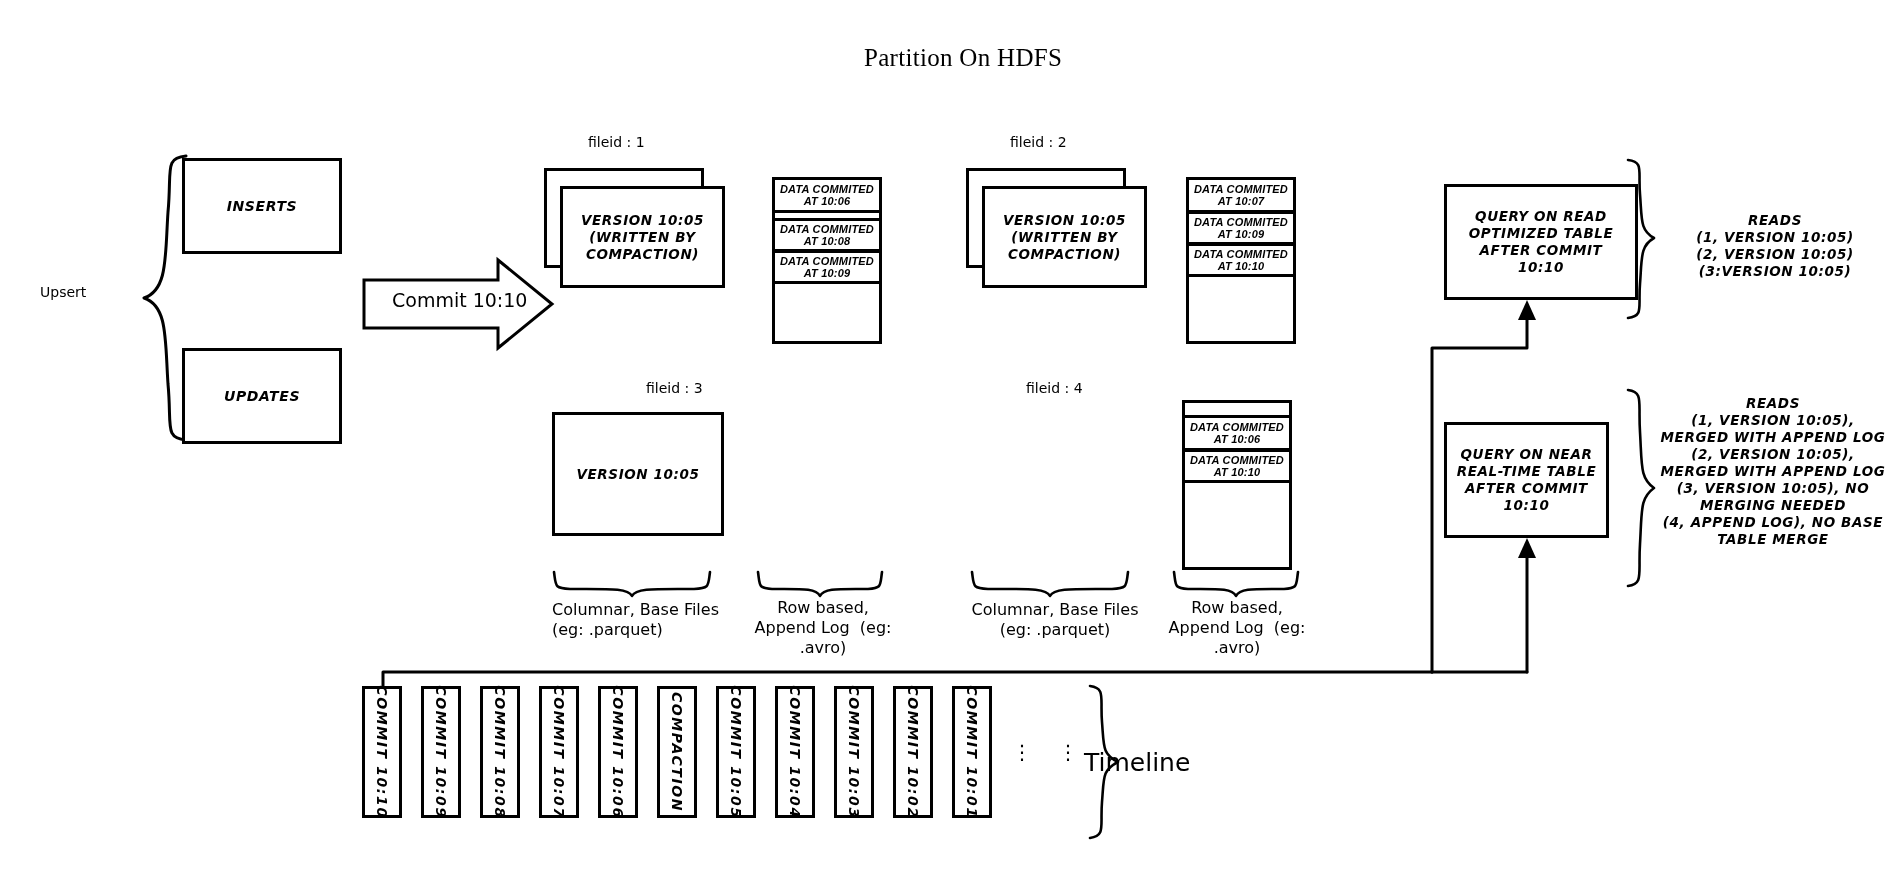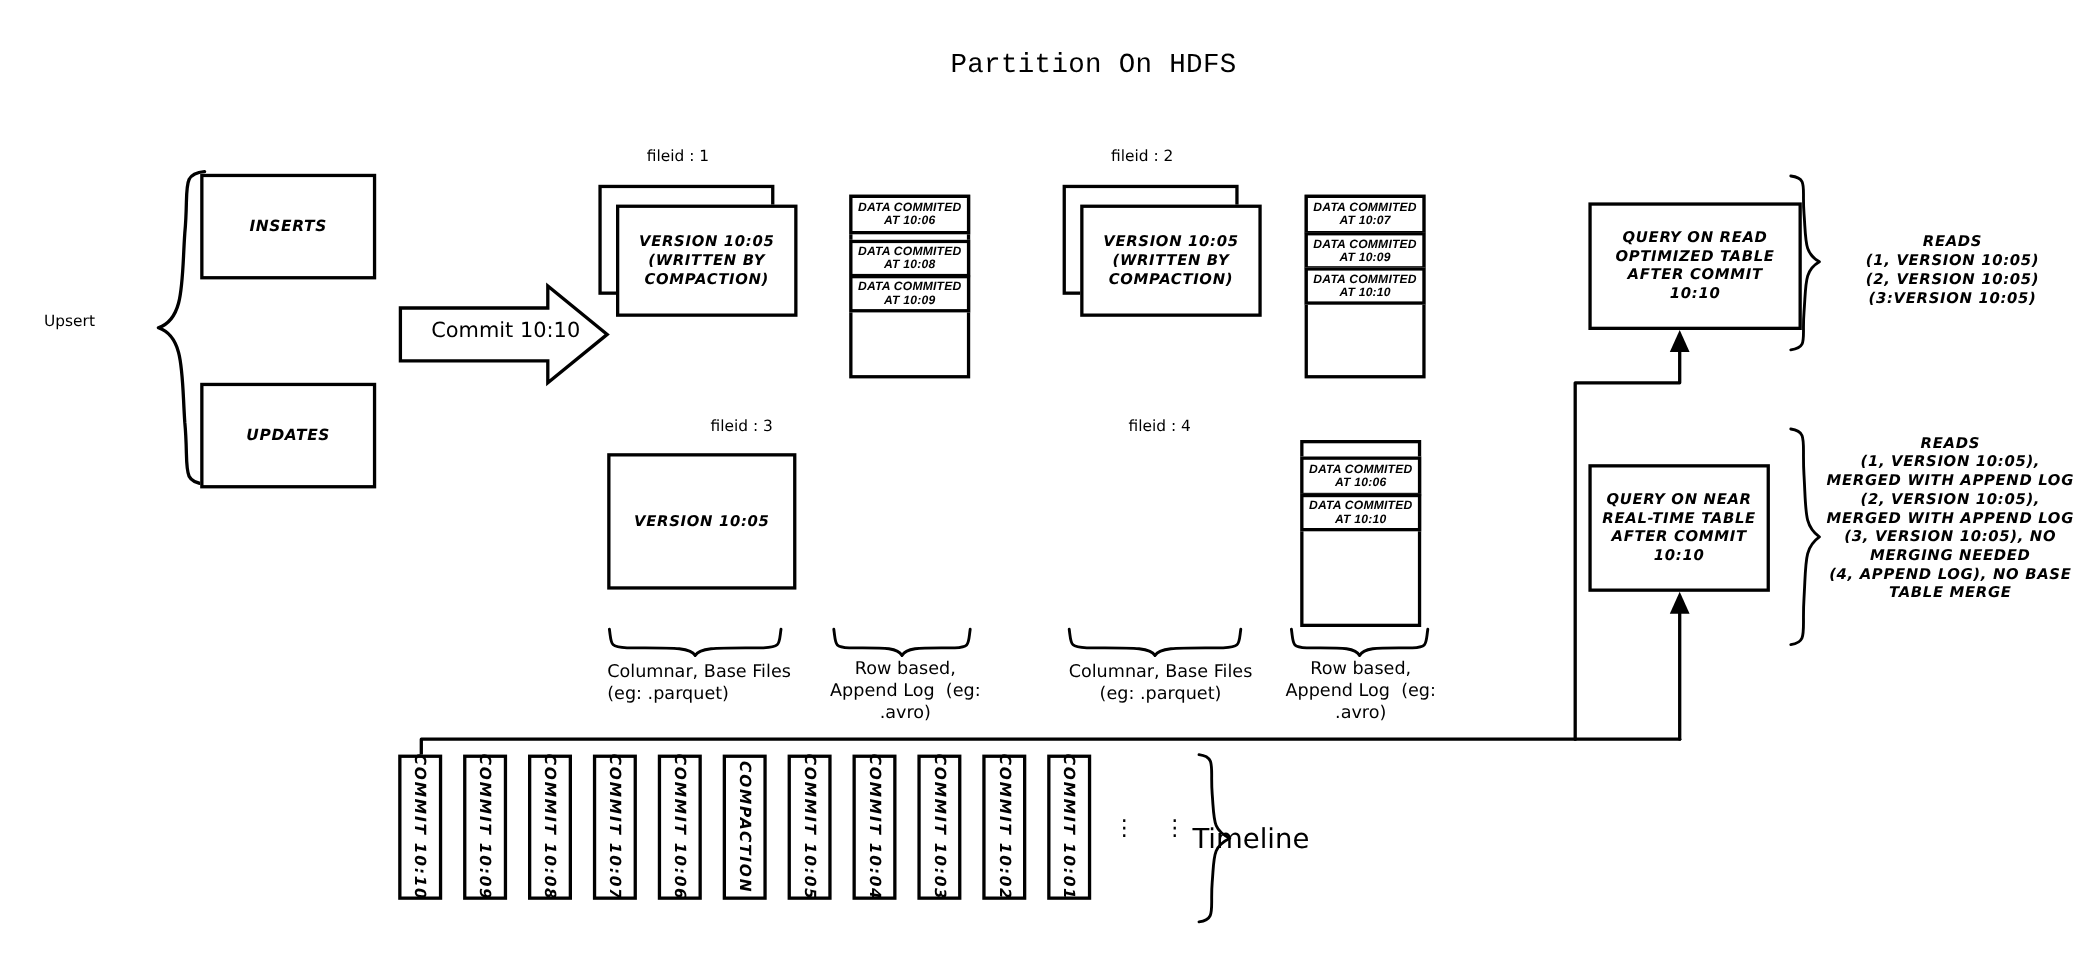--- a/index.html
+++ b/index.html
@@ -5,21 +5,21 @@
   html,body{margin:0;padding:0;background:#ffffff;}
   body{
     width:1900px;height:880px;position:relative;overflow:hidden;
     font-family:"DejaVu Sans", sans-serif;color:#000;
   }
   .stage{position:absolute;left:0;top:0;width:1900px;height:880px;}
   .abs{position:absolute;box-sizing:border-box;}
 
   
   .title{
-    font-family:Liberation Mono, monospace;
+    font-family:Liberation Serif, serif;
     font-size:25px;letter-spacing:.3px;white-space:nowrap;
   }
   .label-hand{
     font-family:"DejaVu Sans", sans-serif;
     font-size:14px;white-space:nowrap;
   }
   .caption{
     font-family:"DejaVu Sans", sans-serif;
     font-size:16px;line-height:20px;text-align:center;
   }

